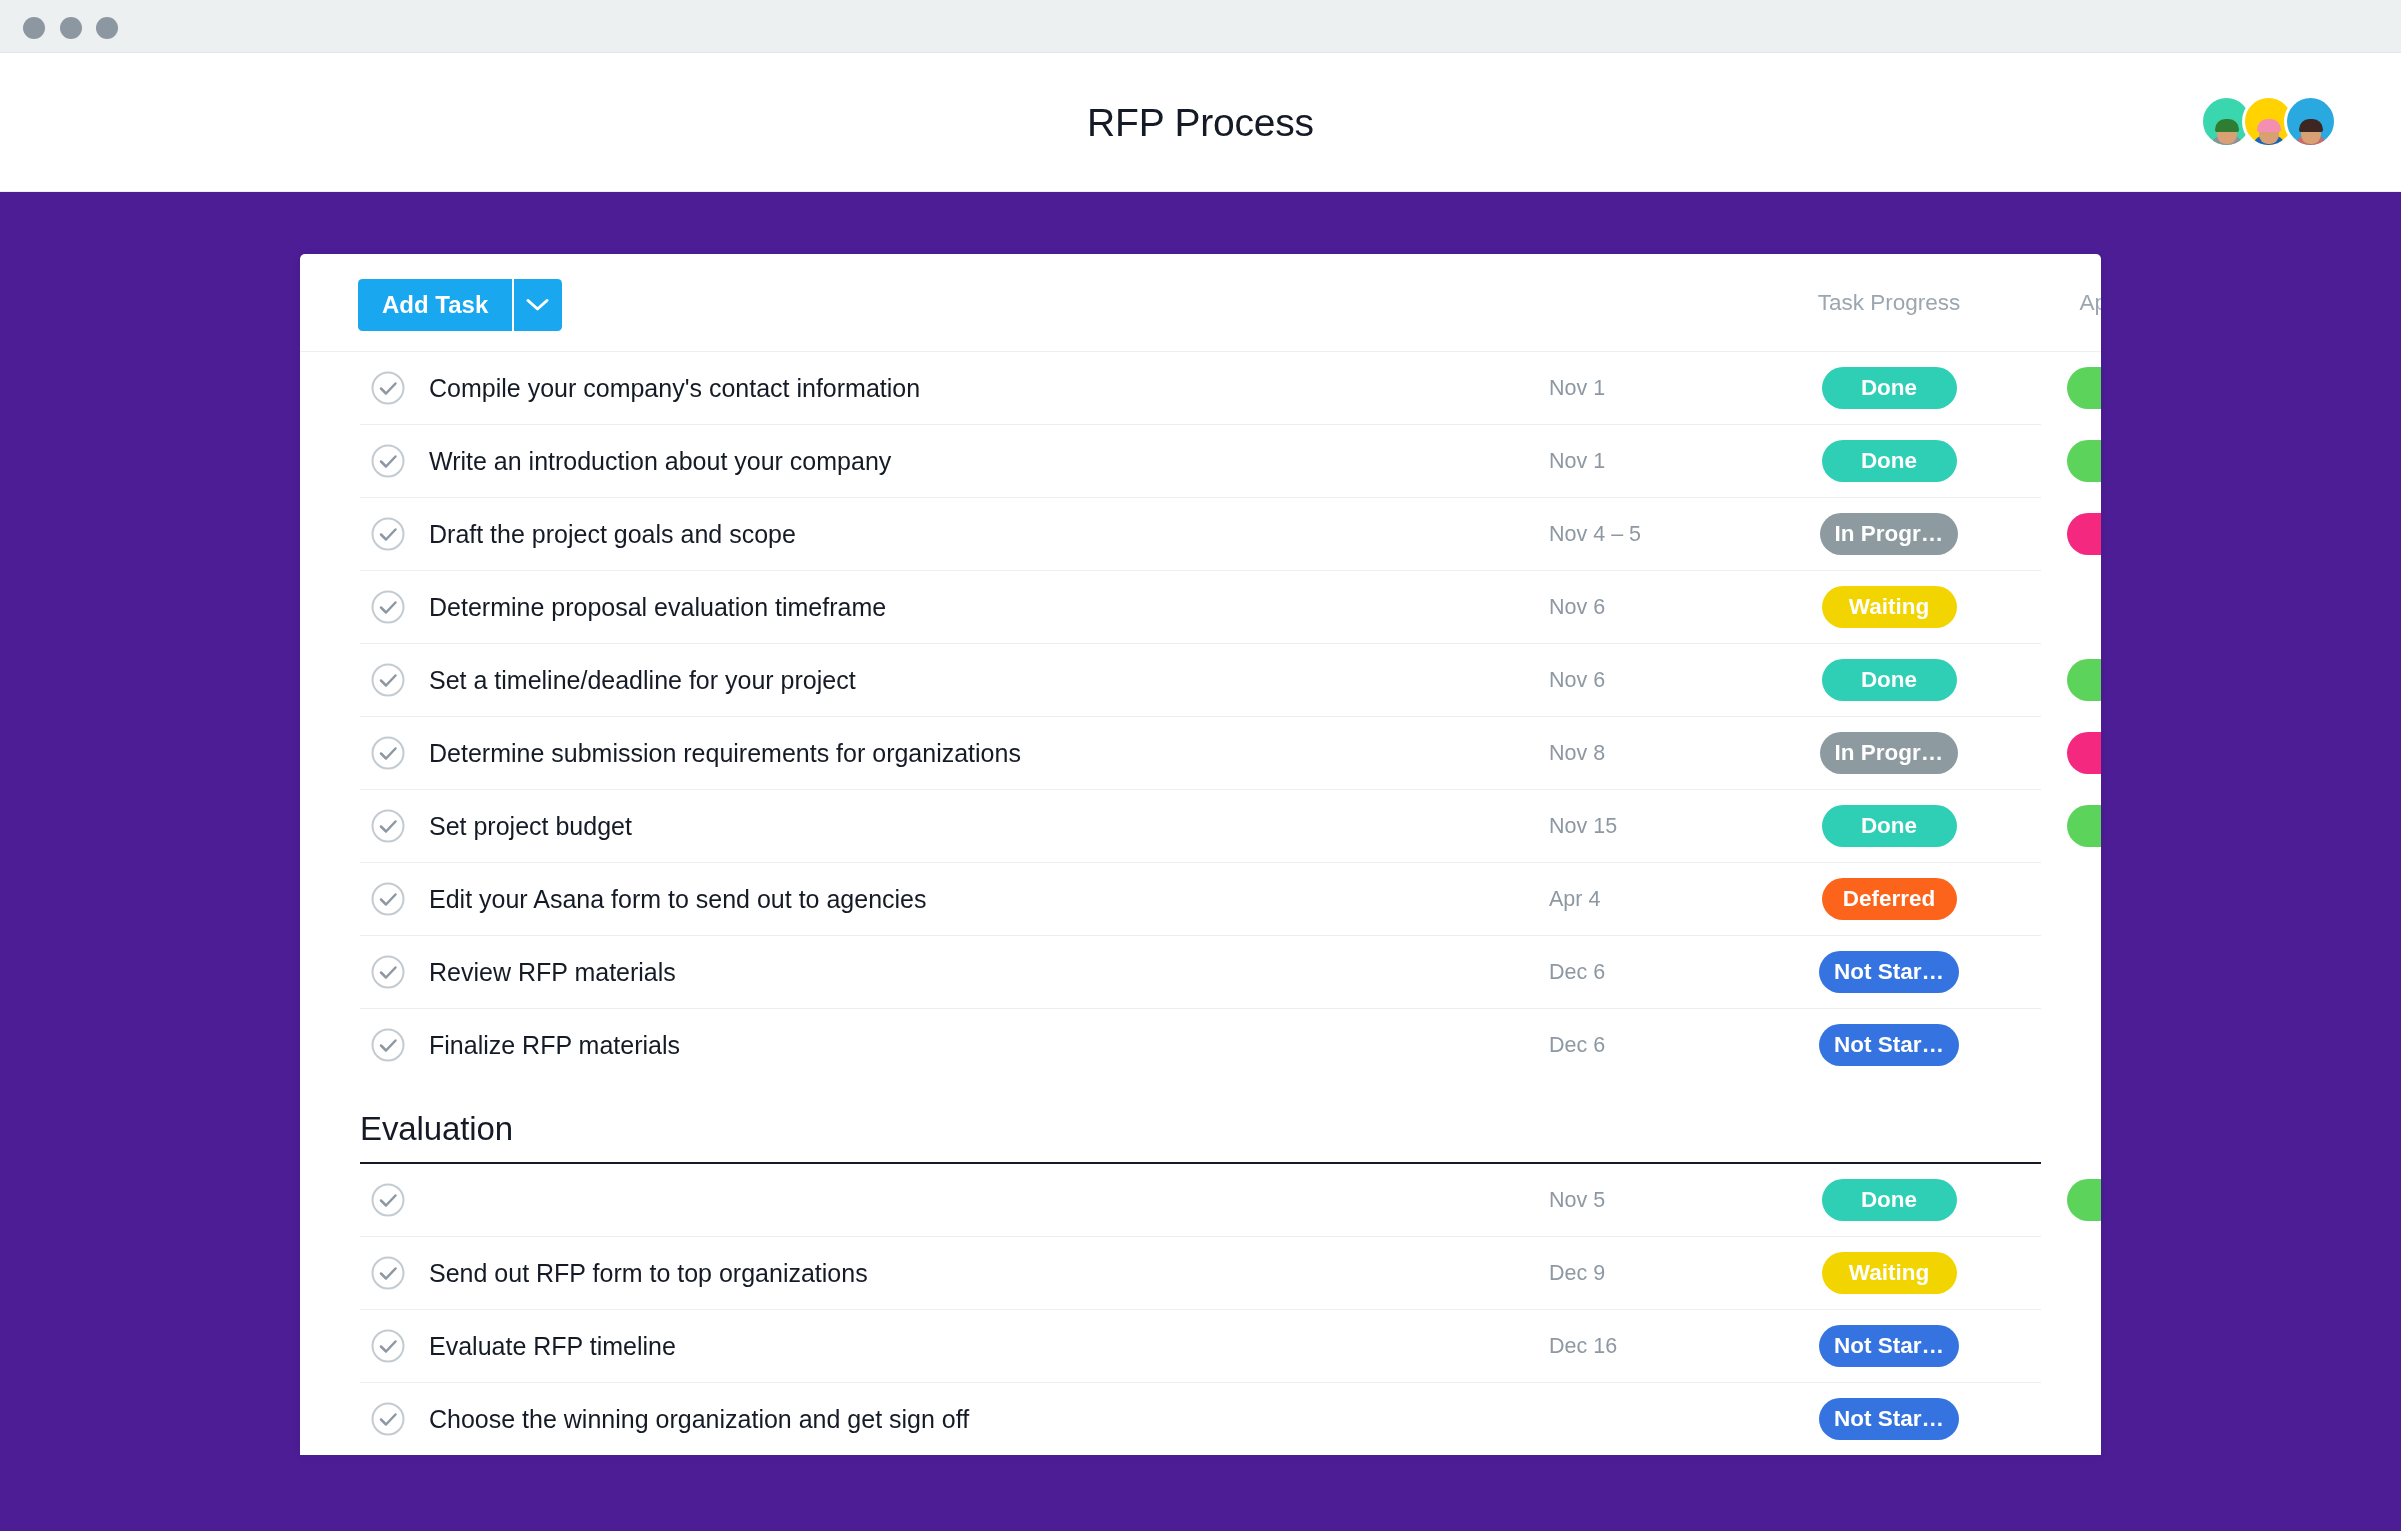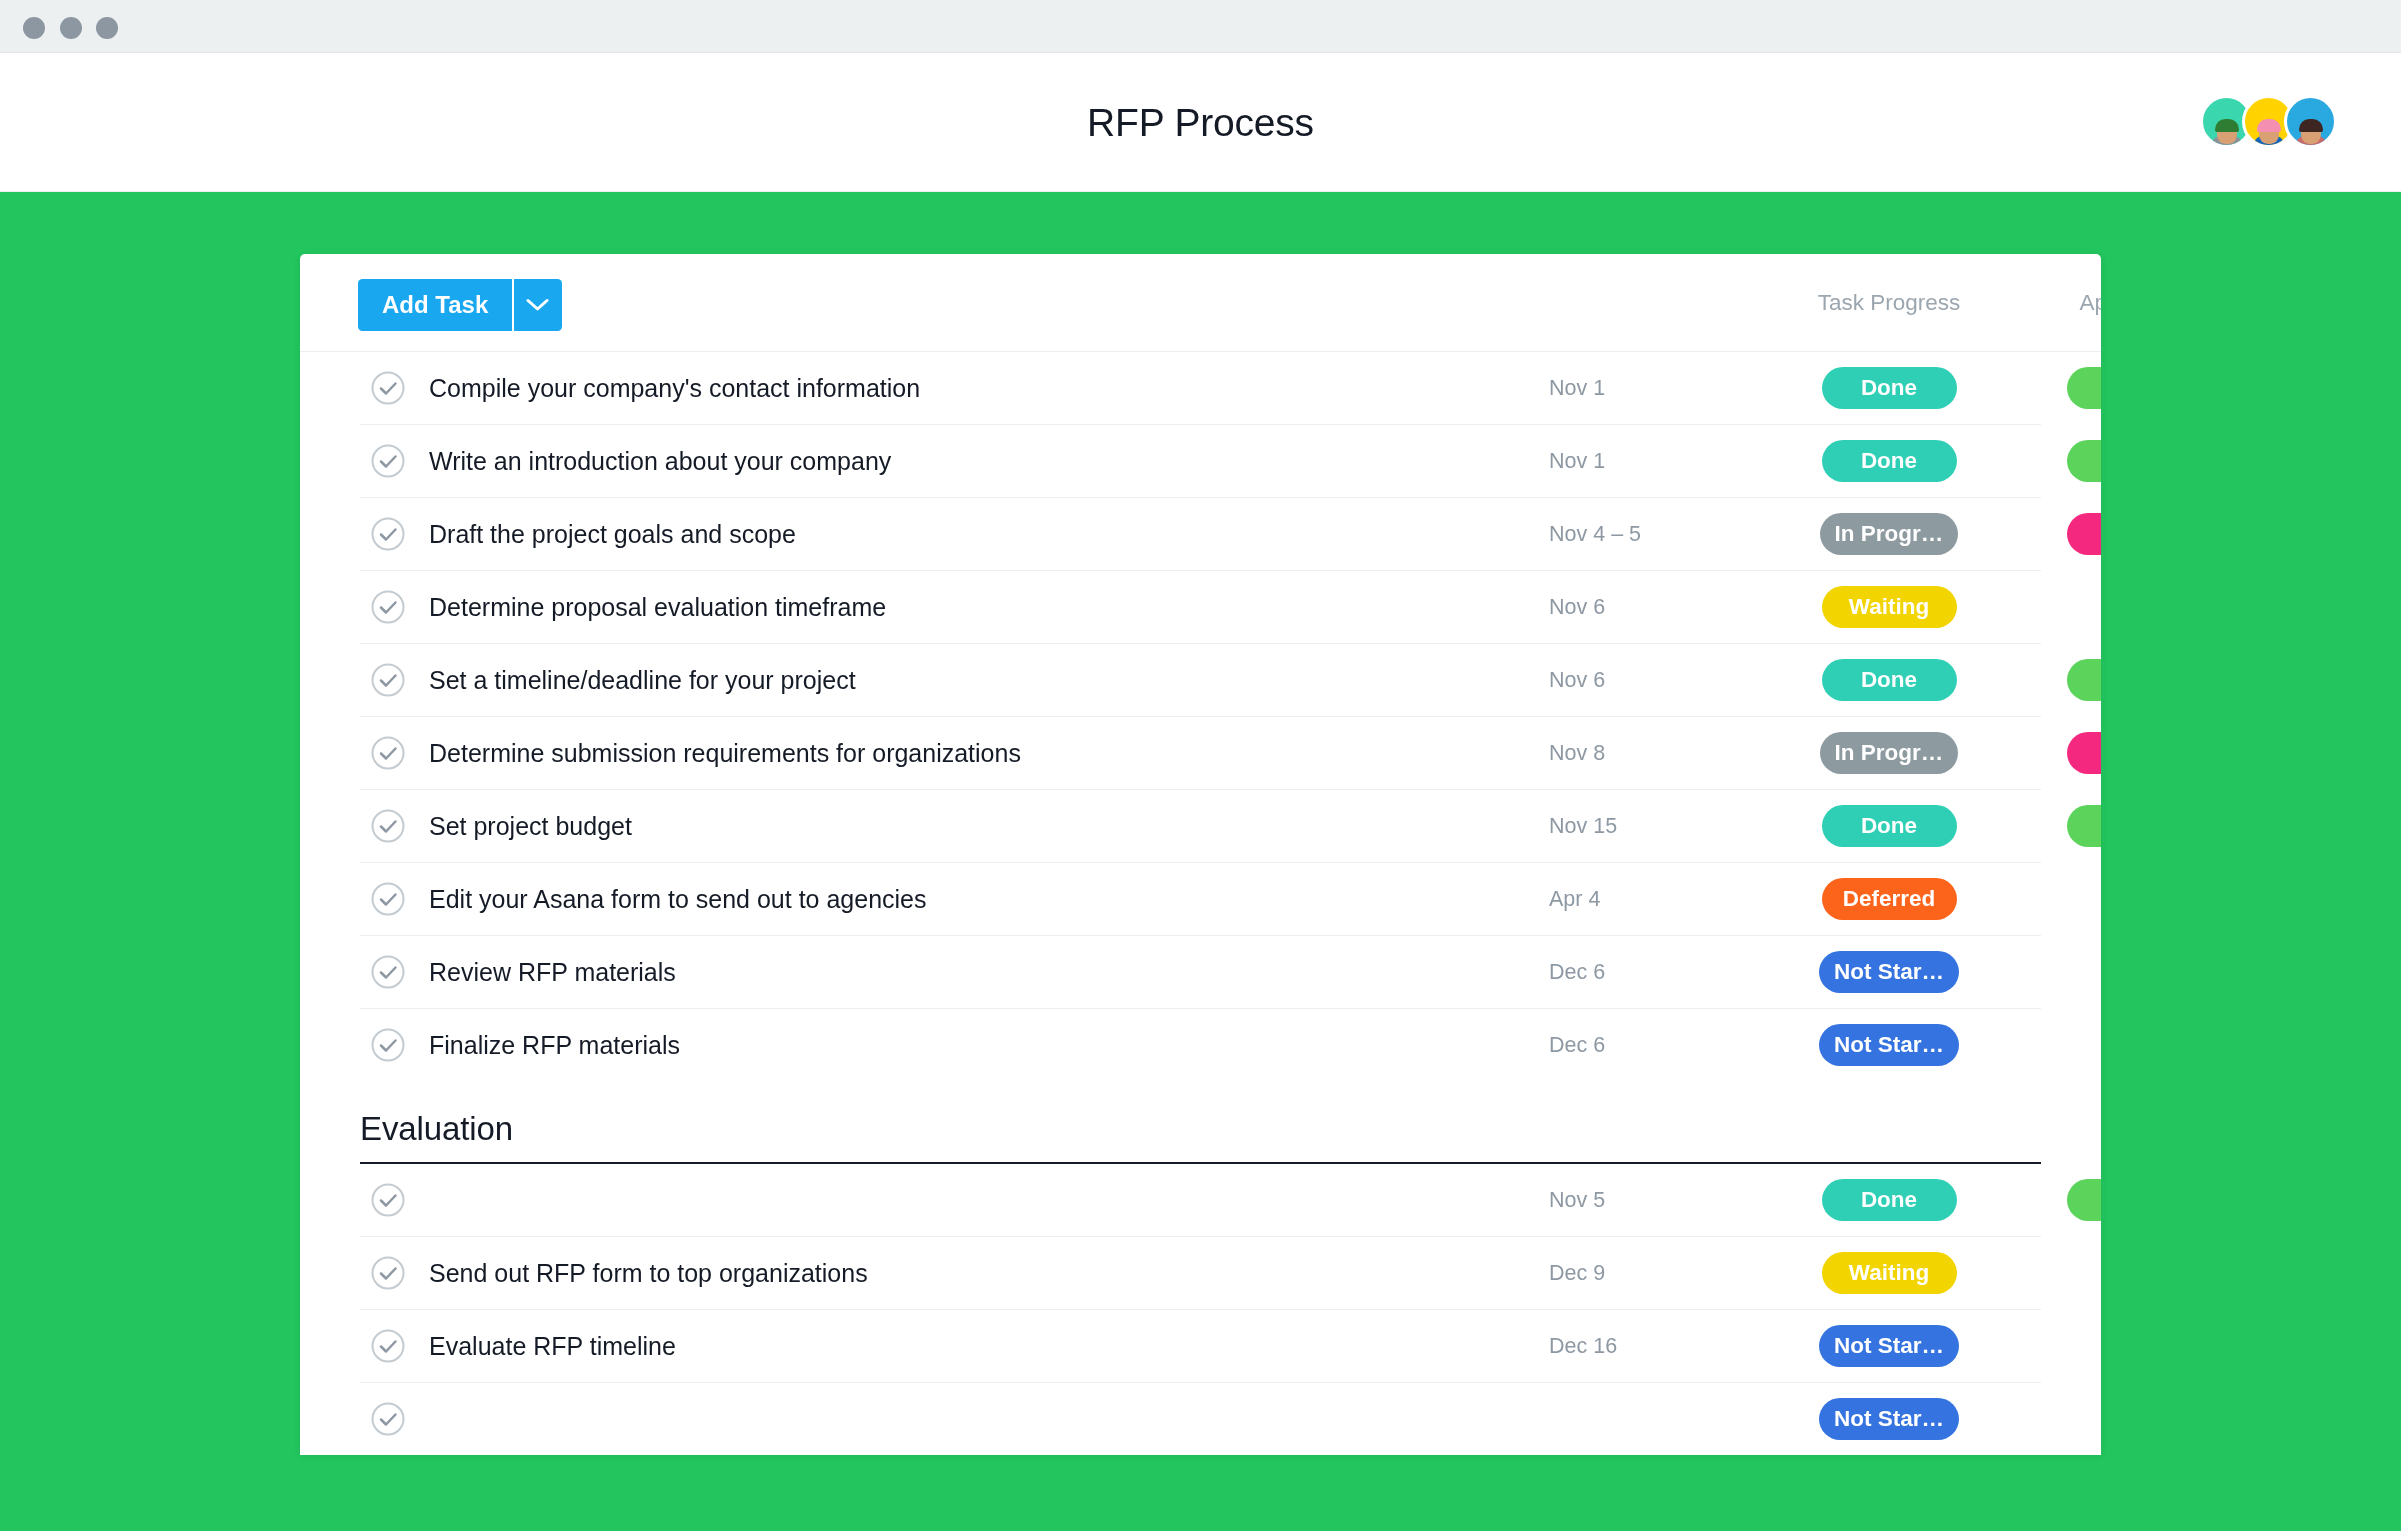--- a/index.html
+++ b/index.html
@@ -12,21 +12,21 @@
     height: 1532px;
     overflow: hidden;
     font-family: "Liberation Sans", sans-serif;
     -webkit-font-smoothing: antialiased;
   }
 
   .window {
     position: relative;
     width: 2401px;
     height: 1532px;
-    background: #22c55e;
+    background: #4c1d95;
     overflow: hidden;
   }
 
   
   .titlebar {
     position: absolute;
     left: 0; top: 0;
     width: 2401px;
     height: 53px;
     background: #edf0f1;
@@ -481,20 +481,21 @@
             <span class="cell-progress">
               <span class="pill" style="background: rgb(53, 116, 224);">Not Star…</span>
             </span>
             <span class="cell-approved"></span>
           </div>
           <div class="row last-in-section">
             <span class="check"><svg viewBox="0 0 68 68" width="34" height="34" aria-hidden="true">
                 <circle cx="34" cy="34" r="31" fill="none" stroke="#c3cbd1" stroke-width="4"></circle>
                 <path d="M20 35 L30 45 L49 25" fill="none" stroke="#8d98a3" stroke-width="5" stroke-linecap="round" stroke-linejoin="round"></path>
               </svg></span>
+            <span class="task-name">Choose the winning organization and get sign off</span>
             <span class="due"></span>
             <span class="cell-progress">
               <span class="pill" style="background: rgb(53, 116, 224);">Not Star…</span>
             </span>
             <span class="cell-approved"></span>
           </div>
         </div>
       </div>
 
   </div>

